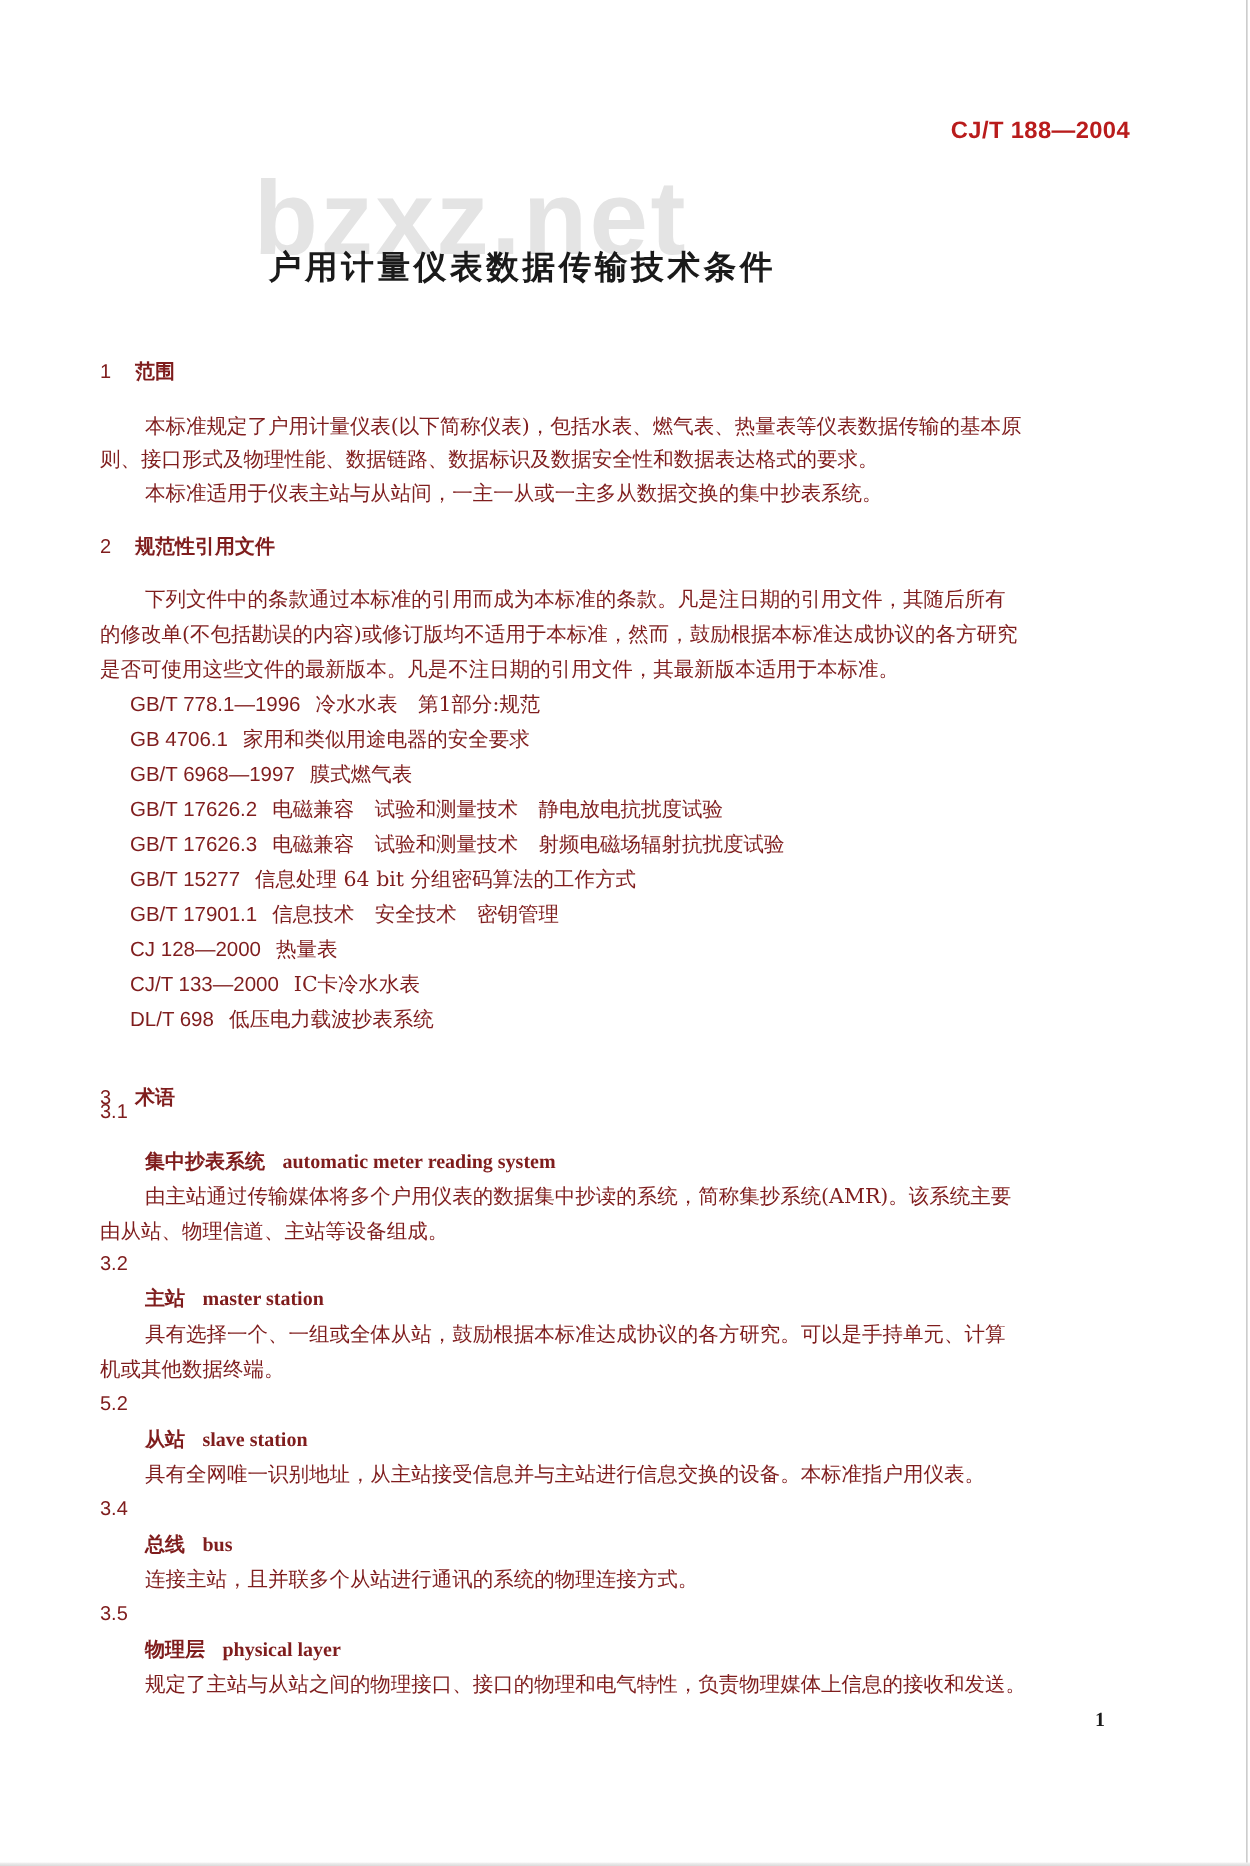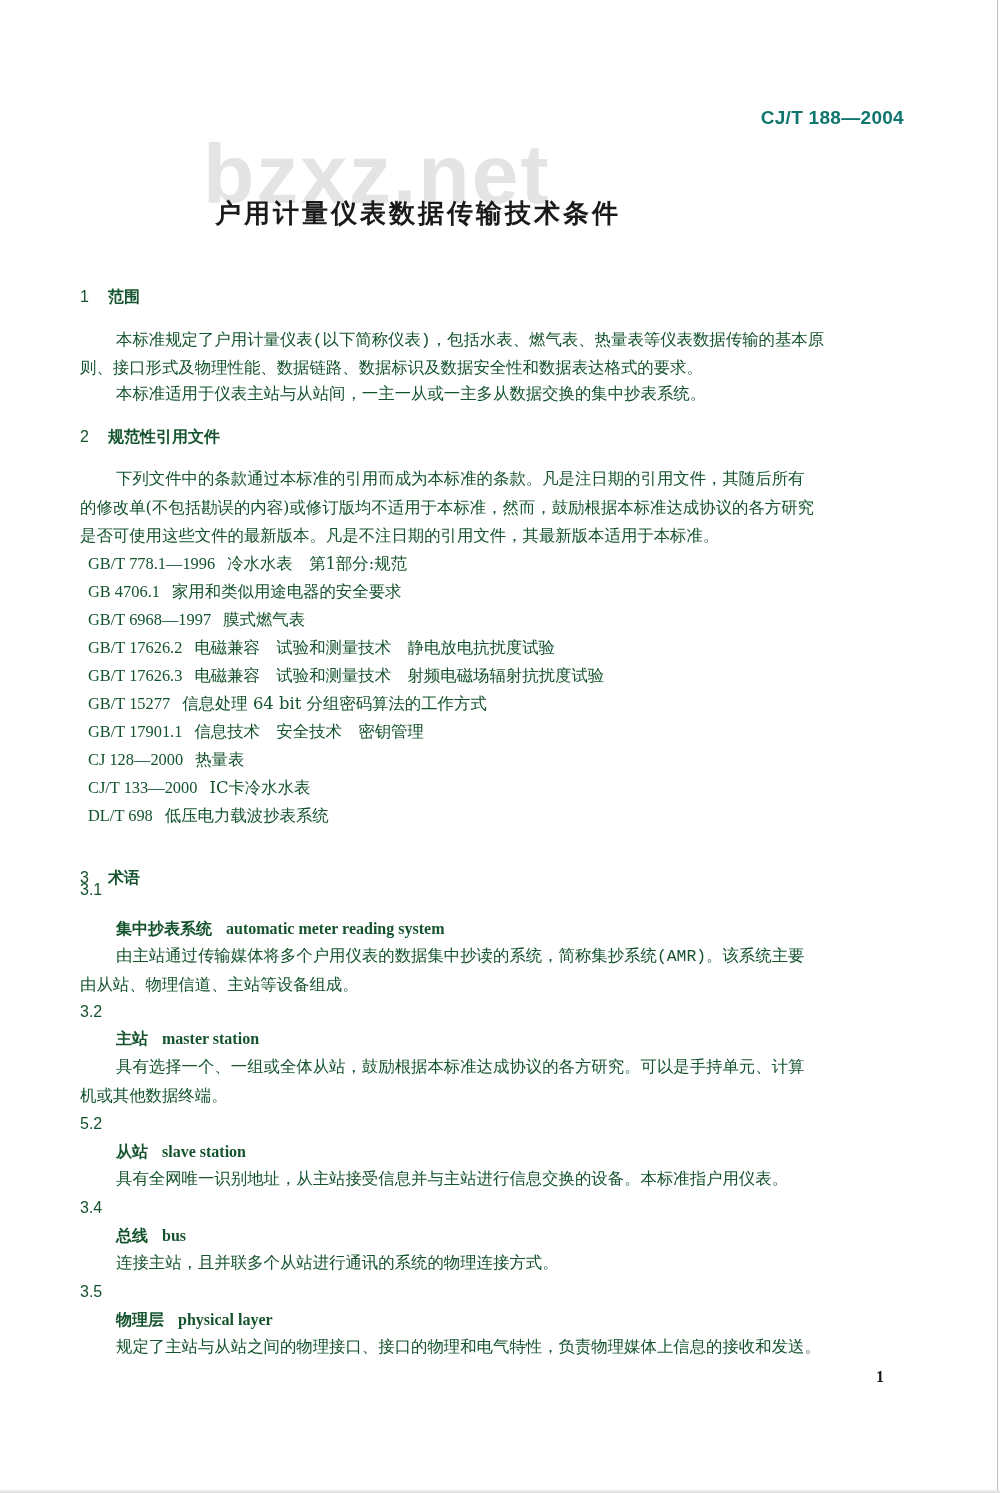--- a/index.html
+++ b/index.html
@@ -26,27 +26,27 @@
     .bottom-edge {
       position: absolute;
       left: 0;
       bottom: 0;
       width: 1000px;
       height: 3px;
       background: linear-gradient(#f2f2f2, #d9d9d9);
     }
     .std-code {
       position: absolute;
-      top: 107px;
+      top: 94px;
       right: 96px;
       font-family: "Liberation Sans", sans-serif;
       font-weight: bold;
       font-size: 19px;
       letter-spacing: 0.3px;
-      color: #0f766e;
+      color: #b91c1c;
     }
     .watermark {
       position: absolute;
       top: 132px;
       left: 203px;
       font-family: "Liberation Sans", sans-serif;
       font-weight: bold;
       font-size: 84px;
       color: #e4e4e4;
       letter-spacing: 2px;
@@ -67,38 +67,39 @@
       padding-left: 0px;
       box-sizing: border-box;
     }
     .doc-title span { display: inline-block; margin-left: -4px; }
     .line {
       position: absolute;
       left: 80px;
       white-space: nowrap;
       font-size: 16.4px;
       line-height: 20px;
-      color: #14532d;
+      color: #7f1d1d;
     }
     .sec-head {
       font-family: "DejaVu Sans", sans-serif;
       font-weight: bold;
       font-size: 16px;
     }
     .sec-head .num {
       font-family: "Liberation Sans", sans-serif;
       font-weight: normal;
       display: inline-block;
       width: 28px;
     }
-    .indent { left: 116px; font-family: Liberation Mono, monospace; }
+    .indent { left: 116px; }
     .ref { left: 88px; }
     .ref .code {
-      font-family: Liberation Serif, serif;
+      font-family: Liberation Sans, sans-serif;
       display: inline-block;
+      margin-left: 16px;
     }
     .ref .gap { display: inline-block; width: 12px; }
     .subnum {
       font-family: "Liberation Sans", sans-serif;
       font-size: 16px;
     }
     .term {
       font-weight: bold;
       font-family: "DejaVu Sans", sans-serif;
       font-size: 16px;

